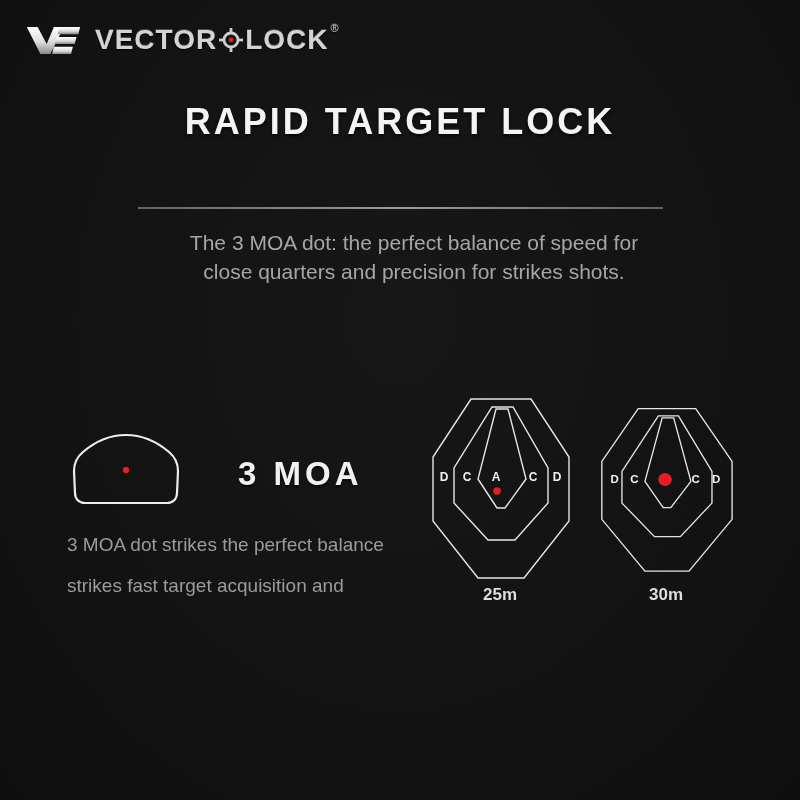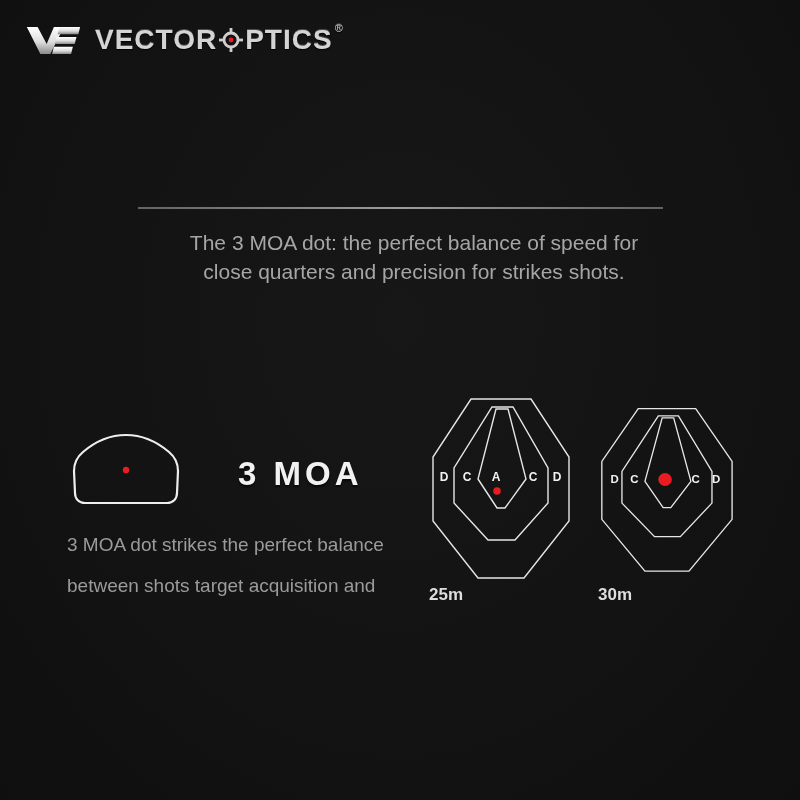--- a/index.html
+++ b/index.html
@@ -27,21 +27,21 @@
   .sight-svg{position:absolute;left:70px;top:430px;}
   .moa-label{position:absolute;left:208px;top:455px;font-size:33px;font-weight:bold;
     letter-spacing:4px;color:#f1f1f1;text-shadow:0 2px 2px rgba(0,0,0,.7);margin-left:30px;}
   .feature-desc{position:absolute;left:67px;top:517px;width:360px;
     font-size:19px;line-height:24.5px;color:#9b9b9b;}
   .feature-desc span{display:block;margin-top:16px;}
   
   .target-svg{position:absolute;}
   .t1{left:429px;top:396px;}
   .t2{left:598px;top:406px;}
-  .distance{position:absolute;top:585px;font-size:17px;font-weight:bold;color:#dedede;}
+  .distance{position:absolute;top:585px;font-size:17px;font-weight:bold;color:#dedede;text-align:center;}
   .d1{left:429px;width:142px;}
   .d2{left:598px;width:136px;}
   .zone-letter{font-family:"Liberation Sans",sans-serif;font-weight:bold;}
 </style>
 </head>
 <body>
 
 <div class="canvas">
 
   <div class="logo">
@@ -61,45 +61,46 @@
     <div class="wordmark">
       <span>VECTOR</span>
       <svg class="oicon" width="26" height="26" viewBox="0 0 26 26">
         <circle cx="13" cy="13" r="7" fill="none" stroke="#cfcfcf" stroke-width="2.8"></circle>
         <line x1="13" y1="1" x2="13" y2="5" stroke="#cfcfcf" stroke-width="2.8"></line>
         <line x1="13" y1="21" x2="13" y2="25" stroke="#cfcfcf" stroke-width="2.8"></line>
         <line x1="1" y1="13" x2="5" y2="13" stroke="#cfcfcf" stroke-width="2.8"></line>
         <line x1="21" y1="13" x2="25" y2="13" stroke="#cfcfcf" stroke-width="2.8"></line>
         <circle cx="13" cy="13" r="2.4" fill="#e81c22"></circle>
       </svg>
-      <span>PTICS</span>
+      <span>LOCK</span>
       <span class="regmark">®</span>
     </div>
   </div>
 
   <div class="headline">
+    <div>RAPID TARGET LOCK</div>
   </div>
 
   <div class="divider"></div>
 
   <div class="subtitle">
     <div>The 3 MOA dot: the perfect balance of speed for</div>
     <div>close quarters and precision for strikes shots.</div>
   </div>
 
   <svg class="sight-svg" width="112" height="76" viewBox="0 0 112 76">
     <path d="M 15 73 C 9 73 5 69 5 63 L 4 41 C 4 32 7 27 13 22 C 27 10 41 5 56 5 C 71 5 86 11 99 22 C 105 27 108 32 108 41 L 107 63 C 107 69 103 73 97 73 Z" fill="none" stroke="#eeeeee" stroke-width="2.2" stroke-linejoin="round"></path>
     <circle cx="56" cy="40" r="3.2" fill="#e81c22"></circle>
   </svg>
 
   <div class="moa-label">3 MOA</div>
 
   <div class="feature-desc">
     <span>3 MOA dot strikes the perfect balance</span>
-    <span>between shots target acquisition and</span>
+    <span>strikes fast target acquisition and</span>
   </div>
 
   <svg class="target-svg t1" width="142" height="183" viewBox="0 0 142 183">
     <polygon points="42,3 102,3 140,61 140,125 95,182 49,182 4,125 4,61" fill="none" stroke="#e6e6e6" stroke-width="1.4"></polygon>
     <polygon points="63,11 84,11 119,72 119,107 86,144 59,144 25,107 25,72" fill="none" stroke="#e6e6e6" stroke-width="1.4"></polygon>
     <polygon points="67,13 79,13 97,83 76,112 68,112 49,83" fill="none" stroke="#e6e6e6" stroke-width="1.4"></polygon>
     <text class="zone-letter" x="15" y="85" text-anchor="middle" font-size="12" fill="#f2f2f2">D</text>
     <text class="zone-letter" x="38" y="85" text-anchor="middle" font-size="12" fill="#f2f2f2">C</text>
     <text class="zone-letter" x="67" y="85" text-anchor="middle" font-size="12" fill="#f2f2f2">A</text>
     <text class="zone-letter" x="104" y="85" text-anchor="middle" font-size="12" fill="#f2f2f2">C</text>

